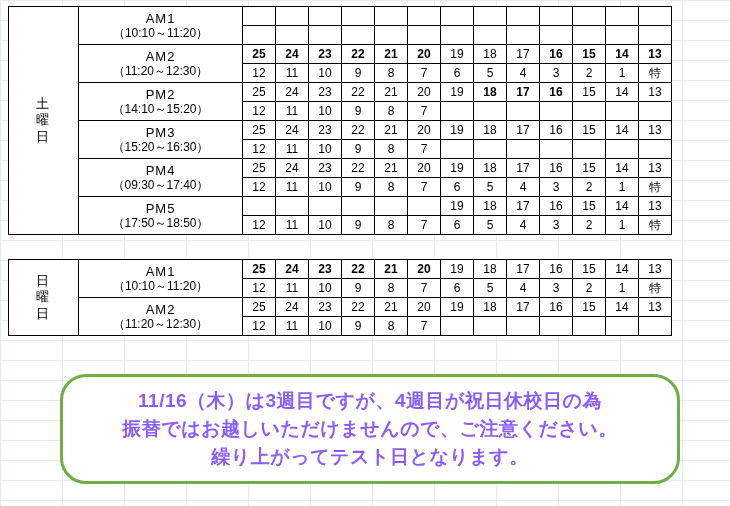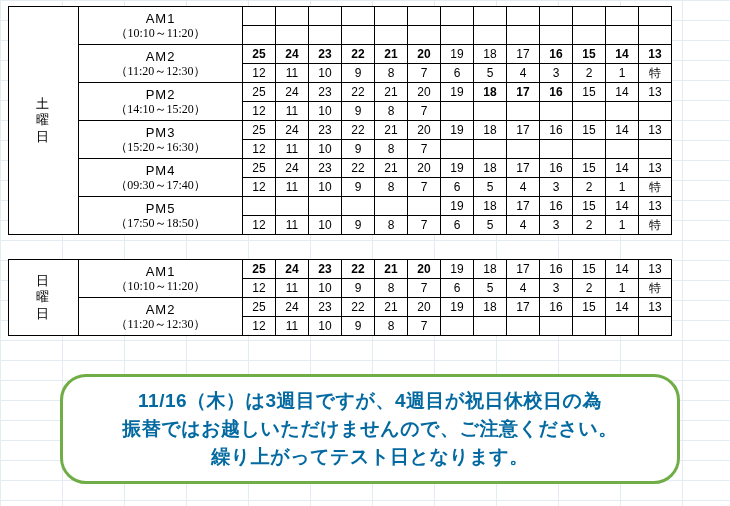--- a/index.html
+++ b/index.html
@@ -52,21 +52,21 @@
     letter-spacing: 2px;
     line-height: 1.25;
     font-weight: normal;
   }
   .period {
     font-size: 13px;
     line-height: 1.2;
     padding: 1px 0 2px 0;
   }
   .period .ptitle { font-weight: normal; letter-spacing: 1px; }
-  .period .ptime  { font-size: 12px; letter-spacing: 0px; font-family: Liberation Serif, serif; }
+  .period .ptime  { font-size: 12px; letter-spacing: 0px; }
 
   .num { font-size: 12px; }
   .navy { background: #1f3864; color: #ffffff; font-weight: bold; }
   .navy.num { color: #ffffff; }
   .yellow { background: #ffff00; color: #000; font-weight: bold; }
   .gray { background: #a6a6a6; }
   .blank { background: #ffffff; }
 
   .table-wrap { position: absolute; }
 
@@ -81,21 +81,21 @@
     border-radius: 26px;
     background: #ffffff;
     box-sizing: border-box;
     display: flex;
     flex-direction: column;
     align-items: center;
     justify-content: center;
     gap: 2px;
   }
   .notice .line {
-    color: #0369a1;
+    color: #8b5cf6;
     font-weight: bold;
     font-size: 19px;
     letter-spacing: 0.5px;
     white-space: nowrap;
   }
 </style>
 </head>
 <body>
 
 <div class="bg-grid"></div>

